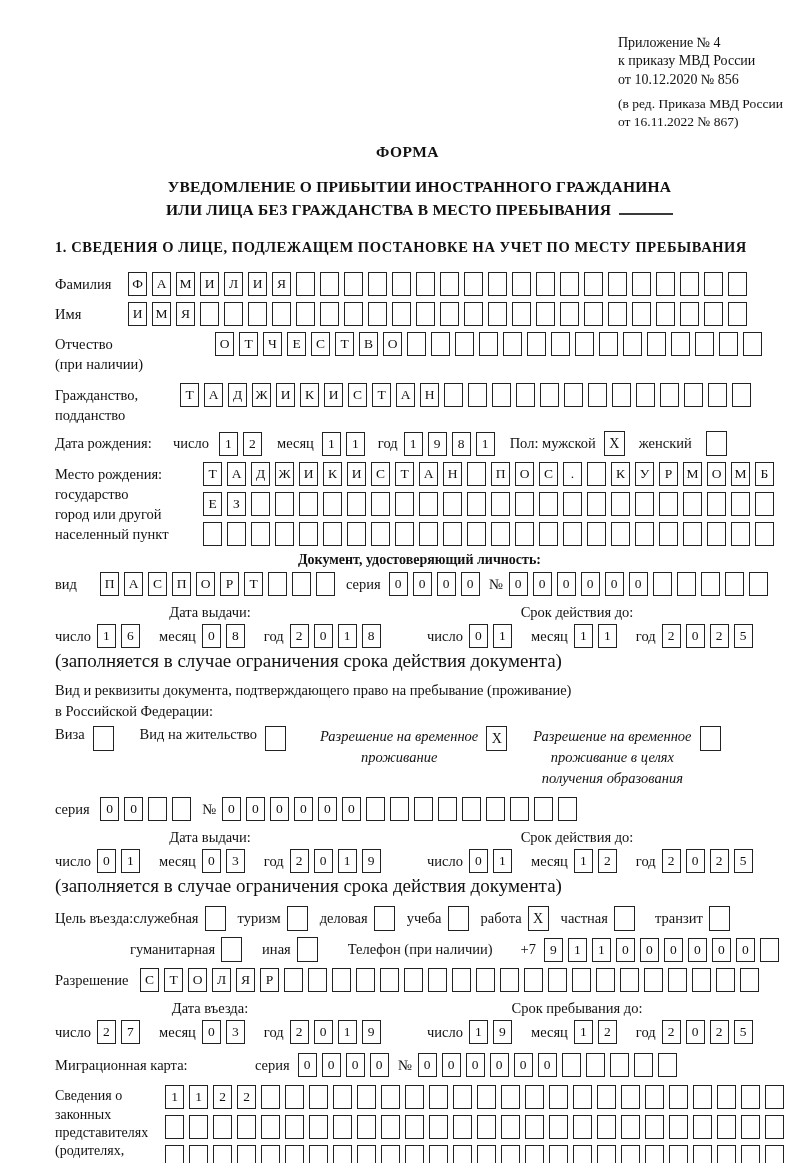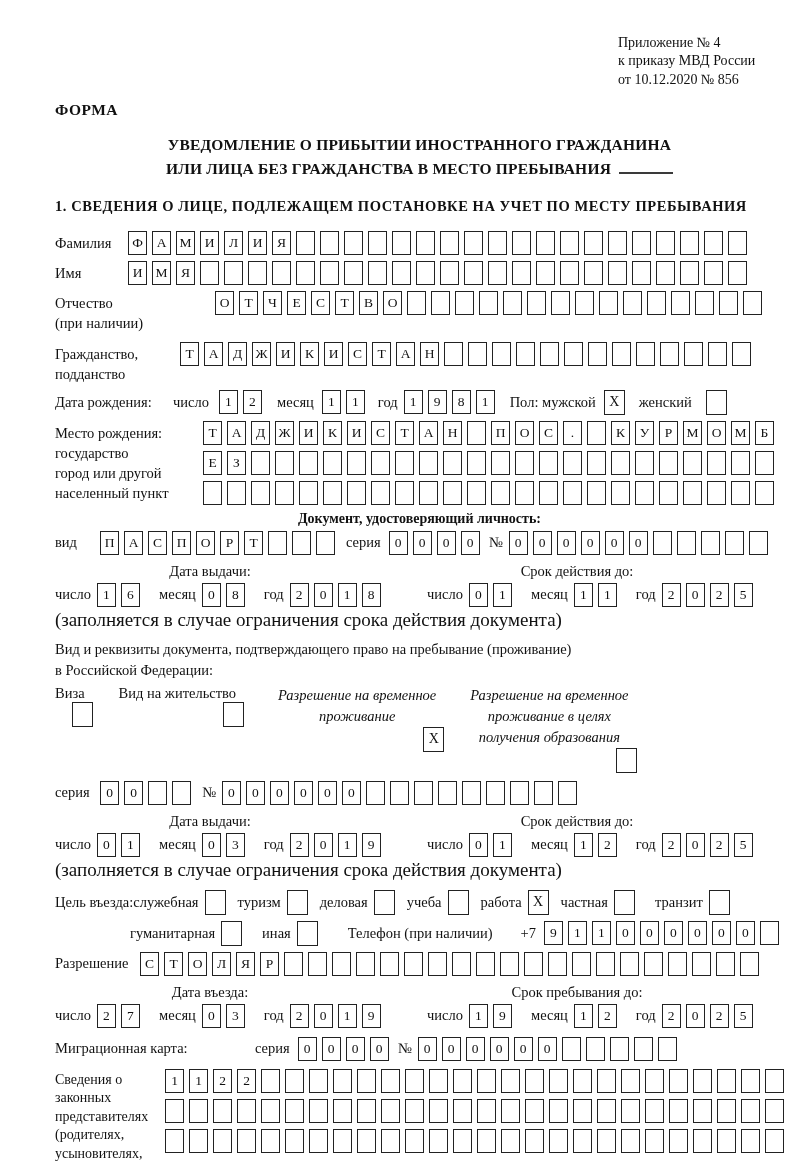--- a/index.html
+++ b/index.html
@@ -1,21 +1,21 @@
 <!DOCTYPE html>
 <html><head>
 <meta charset="utf-8">
 <style>
   html,body{margin:0;padding:0;background:#fff;}
   .page{width:800px;height:1163px;box-sizing:border-box;padding:34px 16px 10px 55px;
         font-family:"Liberation Serif","DejaVu Serif",serif;color:#111;overflow:hidden;position:relative;}
   .appx{margin-left:563px;font-size:14px;line-height:1.32;}
   .appx-line{white-space:nowrap;}
   .amend{margin-top:6px;font-size:13.5px;line-height:1.3;}
-  .forma{text-align:left;padding-right:24px;font-weight:bold;font-size:15.5px;margin-top:12px;letter-spacing:.5px;}
+  .forma{text-align:center;padding-right:24px;font-weight:bold;font-size:15.5px;margin-top:12px;letter-spacing:.5px;}
   .title{text-align:center;font-weight:bold;font-size:15.5px;margin-top:14px;line-height:1.5;letter-spacing:.2px;}
   .t-underline{display:inline-block;width:54px;border-bottom:2.4px solid #3a3a3a;height:.85em;margin-left:8px;}
   .sect{font-weight:bold;font-size:14.5px;margin-top:18px;letter-spacing:.55px;white-space:nowrap;}
   .row{display:flex;align-items:flex-start;margin-top:6px;}
   .rowc{display:flex;align-items:center;margin-top:6px;}
   .lbl{font-size:14.5px;line-height:1.38;white-space:pre-line;padding-top:2px;flex:none;}
   .gl{font-size:14.5px;flex:none;}
   .boxes{display:flex;flex:none;}
   .cell{flex:none;width:19px;height:24px;border:1.6px solid #222;margin-right:5px;box-sizing:border-box;
         display:flex;align-items:center;justify-content:center;font-size:13.5px;}
@@ -25,35 +25,39 @@
   .stack>.boxes:last-child{margin-bottom:0;}
   .center-b{font-weight:bold;text-align:center;font-size:14px;margin-top:6px;}
   .dcols{display:flex;margin-top:8px;}
   .dcol-l{width:372px;flex:none;}
   .dh{font-size:14.5px;text-align:center;margin-bottom:3px;}
   .drow{display:flex;align-items:center;}
   .drow .gl{margin-right:6px;}
   .drow .boxes{margin-right:14px;}
   .note-r{font-size:19px;padding-right:18px;margin-top:2px;}
   .para{font-size:14.5px;margin-top:8px;line-height:1.45;}
-  .opt{display:flex;align-items:flex-end;flex-direction:column;}
+  .opt{display:flex;align-items:flex-start;}
   .opt .gl{margin-right:8px;}
   .opt-c{white-space:pre-line;text-align:center;line-height:1.45;font-style:italic;}
   .purp{display:flex;align-items:center;}
   .purp .gl{margin-right:6px;}
 </style>
 </head>
 <body>
 
 <div class="page">
 
   <div class="appx">
     <div class="appx-line">Приложение № 4</div>
     <div class="appx-line">к приказу МВД России</div>
     <div class="appx-line">от 10.12.2020 № 856</div>
+    <div class="amend">
+      <div>(в ред. Приказа МВД России</div>
+      <div>от 16.11.2022 № 867)</div>
+    </div>
   </div>
 
   <div class="forma">ФОРМА</div>
 
   <div class="title">
     <div>УВЕДОМЛЕНИЕ О ПРИБЫТИИ ИНОСТРАННОГО ГРАЖДАНИНА</div>
     <div><span>ИЛИ ЛИЦА БЕЗ ГРАЖДАНСТВА В МЕСТО ПРЕБЫВАНИЯ</span><span class="t-underline"></span></div>
   </div>
 
   <div class="sect">1. СВЕДЕНИЯ О ЛИЦЕ, ПОДЛЕЖАЩЕМ ПОСТАНОВКЕ НА УЧЕТ ПО МЕСТУ ПРЕБЫВАНИЯ</div>

